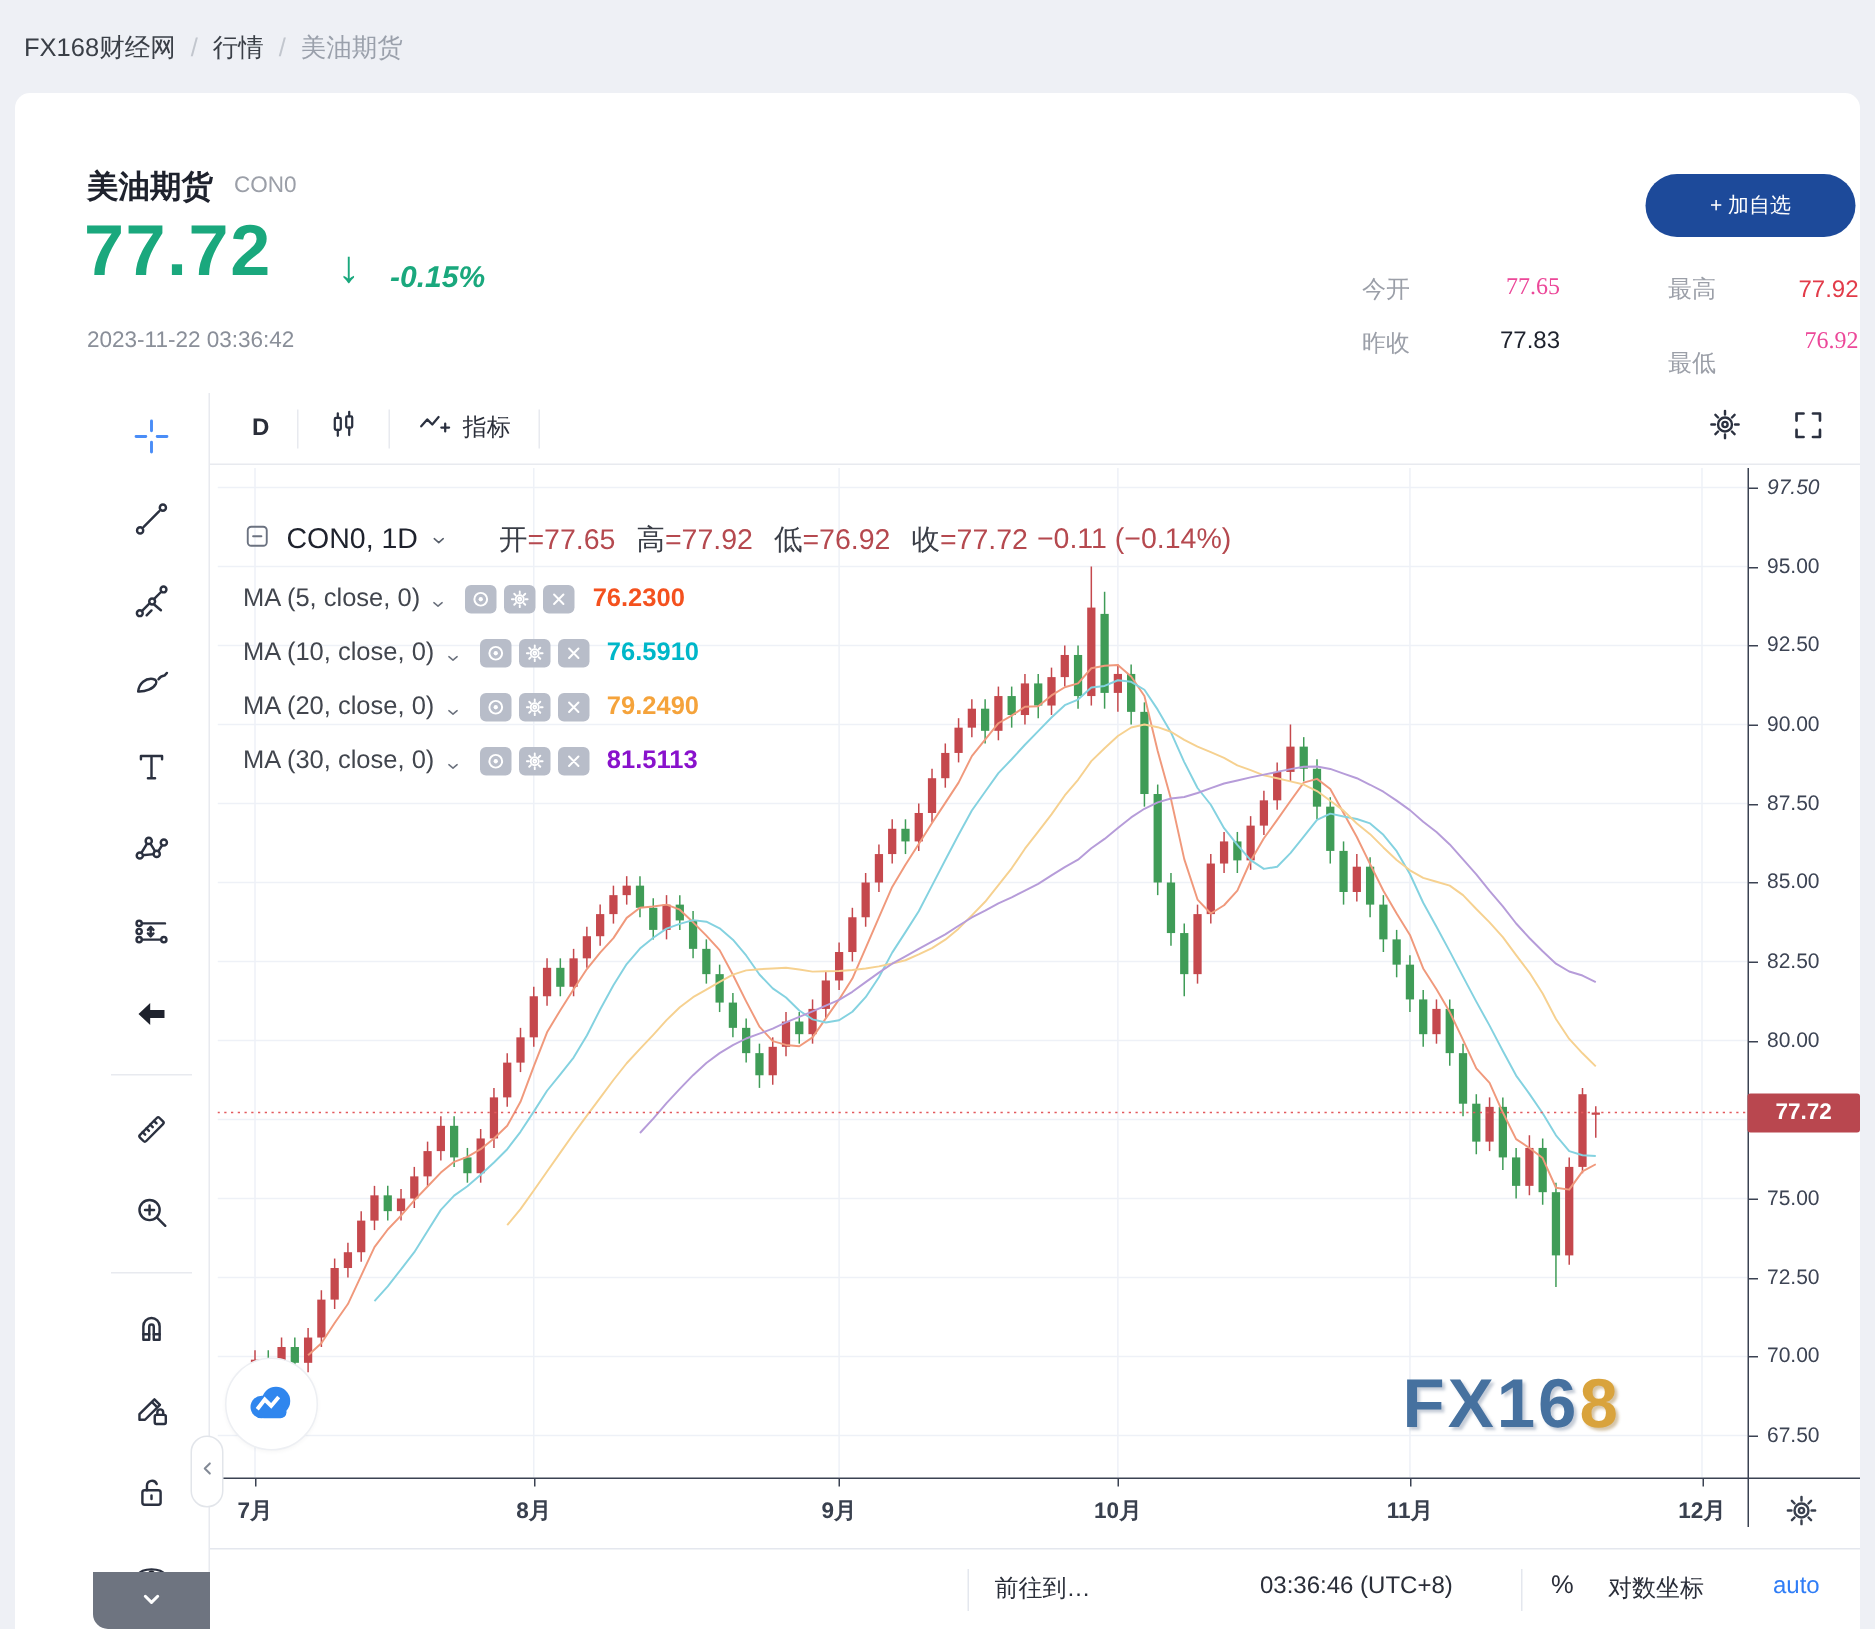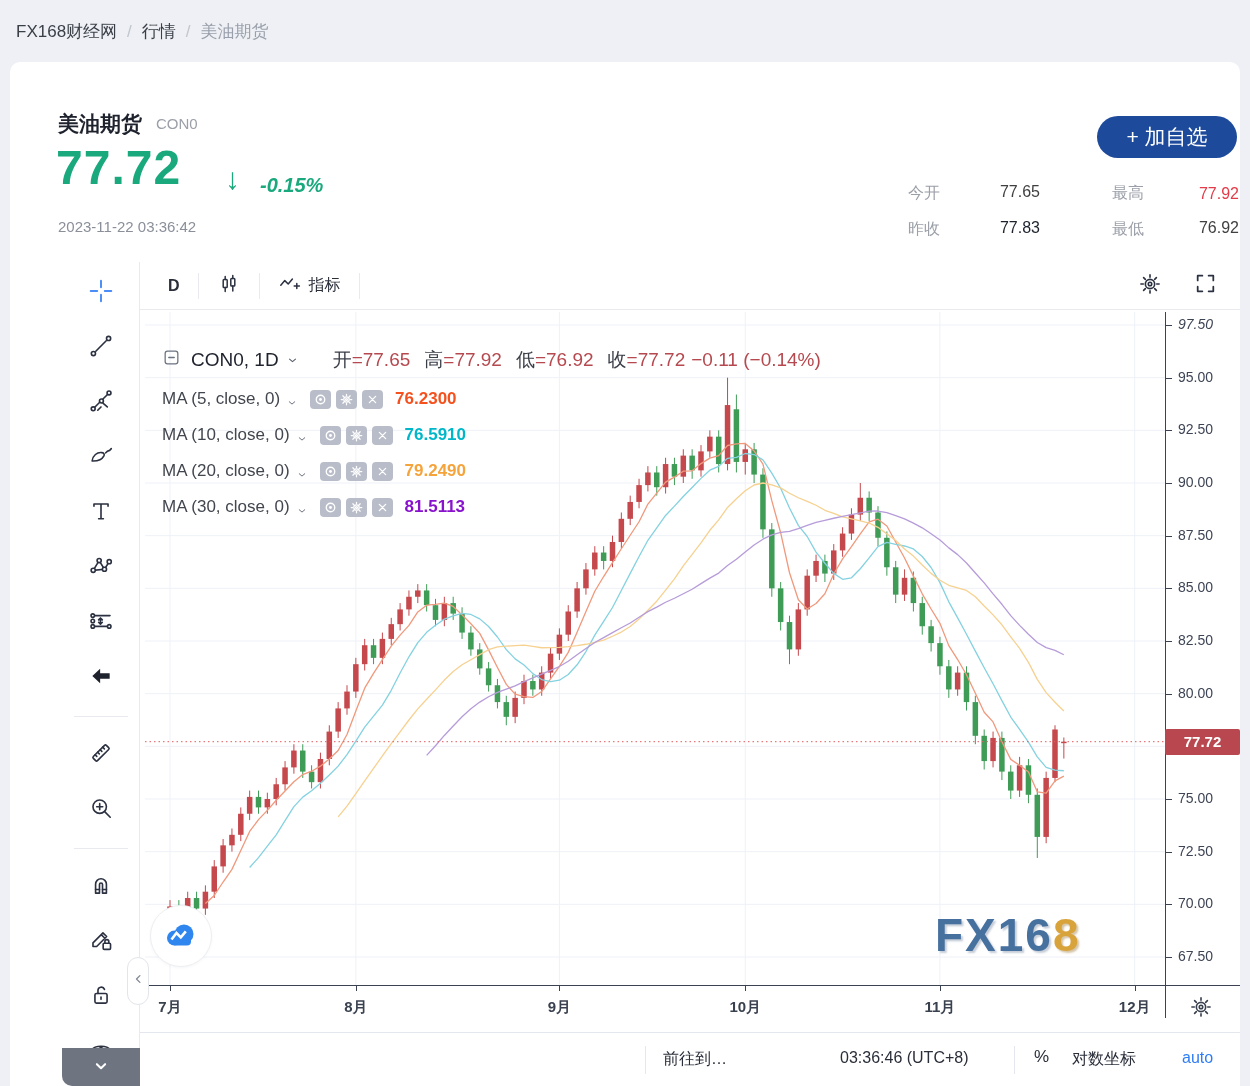--- a/index.html
+++ b/index.html
@@ -19,24 +19,24 @@
   
   .title { position:absolute; left:48px; top:48px; font-size:21px; font-weight:bold; color:#1e222d; }
   .symbol { position:absolute; left:146px; top:53px; font-size:15px; color:#9b9fa8; }
   .price { position:absolute; left:46px; top:78px; font-size:48px; font-weight:bold; color:#1aa87d; letter-spacing:1px; }
   .dn-arrow { position:absolute; left:215px; top:100px; font-size:30px; font-weight:bold; color:#1aa87d; }
   .pct { position:absolute; left:250px; top:112px; font-size:20px; font-weight:bold; color:#1aa87d;font-style:italic; }
   .tstamp { position:absolute; left:48px; top:156px; font-size:15px; color:#8a8f99; }
 
   .stat-label { position:absolute; font-size:16px; color:#9b9fa8; }
   .stat-value { position:absolute; font-size:16px; text-align:right; width:70px; }
-  .tone-green { color:#404040; } .tone-red { color:#e23b49; } .tone-dark { color:#1e222d; }
+  .tone-green { color:#ec4899;font-family:Liberation Serif, serif; } .tone-red { color:#e23b49; } .tone-dark { color:#1e222d; }
 
   .watch-btn { position:absolute; left:1087px; top:54px; width:140px; height:42px; background:#1d4a9a; border:none;
-    border-radius:21px; color:#fff; font-size:21px; cursor:pointer; font-family:inherit; }
+    border-radius:21px; color:#fff; font-size:14px; cursor:pointer; font-family:inherit; }
 
   
   .side { position:absolute; left:52px; top:200px; width:78px; height:824px; border-right:1px solid #e8eaef; background:#fff; }
   .side-inner { display:flex; flex-direction:column; align-items:center; padding-top:12px; }
   .tool-btn { width:36px; height:36px; margin-bottom:19px; display:flex; align-items:center; justify-content:center; background:none; border:none; cursor:pointer; border-radius:6px; }
   .side-div { width:54px; height:1px; background:#e8eaef; margin:2px 0 19px 0; }
   .side-bottom { position:absolute; left:0; bottom:0; width:78px; height:38px; background:#6e7480; border:none; cursor:pointer;
     border-radius:0 0 0 10px; display:flex; align-items:center; justify-content:center; }
   .collapse-handle { position:absolute; left:117px; top:895px; width:22px; height:48px; background:#fff; border:1px solid #e2e5ea;
     border-radius:11px; display:flex; align-items:center; justify-content:center; cursor:pointer; z-index:6; }
@@ -121,21 +121,21 @@
     <div class="dn-arrow">↓</div>
     <div class="pct">-0.15%</div>
     <div class="tstamp">2023-11-22 03:36:42</div>
     <div id="stats">
         <div class="stat-label" style="left: 898px; top: 121px;">今开</div>
         <div class="stat-value tone-green" style="left: 960px; top: 121px;">77.65</div>
         <div class="stat-label" style="left: 898px; top: 157px;">昨收</div>
         <div class="stat-value tone-dark" style="left: 960px; top: 157px;">77.83</div>
         <div class="stat-label" style="left: 1102px; top: 121px;">最高</div>
         <div class="stat-value tone-red" style="left: 1159px; top: 123px;">77.92</div>
-        <div class="stat-label" style="left: 1102px; top: 157px;">最低</div>
+        <div class="stat-label" style="left: 1102px; top: 170px;">最低</div>
         <div class="stat-value tone-green" style="left: 1159px; top: 157px;">76.92</div>
       </div>
     <button class="watch-btn">+ 加自选</button>
 
     <div class="side">
       <div class="side-inner" id="side-tools">
           <button class="tool-btn">
             <span><svg width="26" height="26" viewBox="0 0 24 24" fill="none" stroke="#4a8df7" stroke-width="1.8" stroke-linecap="round" stroke-linejoin="round">
                 <path d="M12 2.5v6M12 15.5v6M2.5 12h6M15.5 12h6"></path>
               </svg></span>

